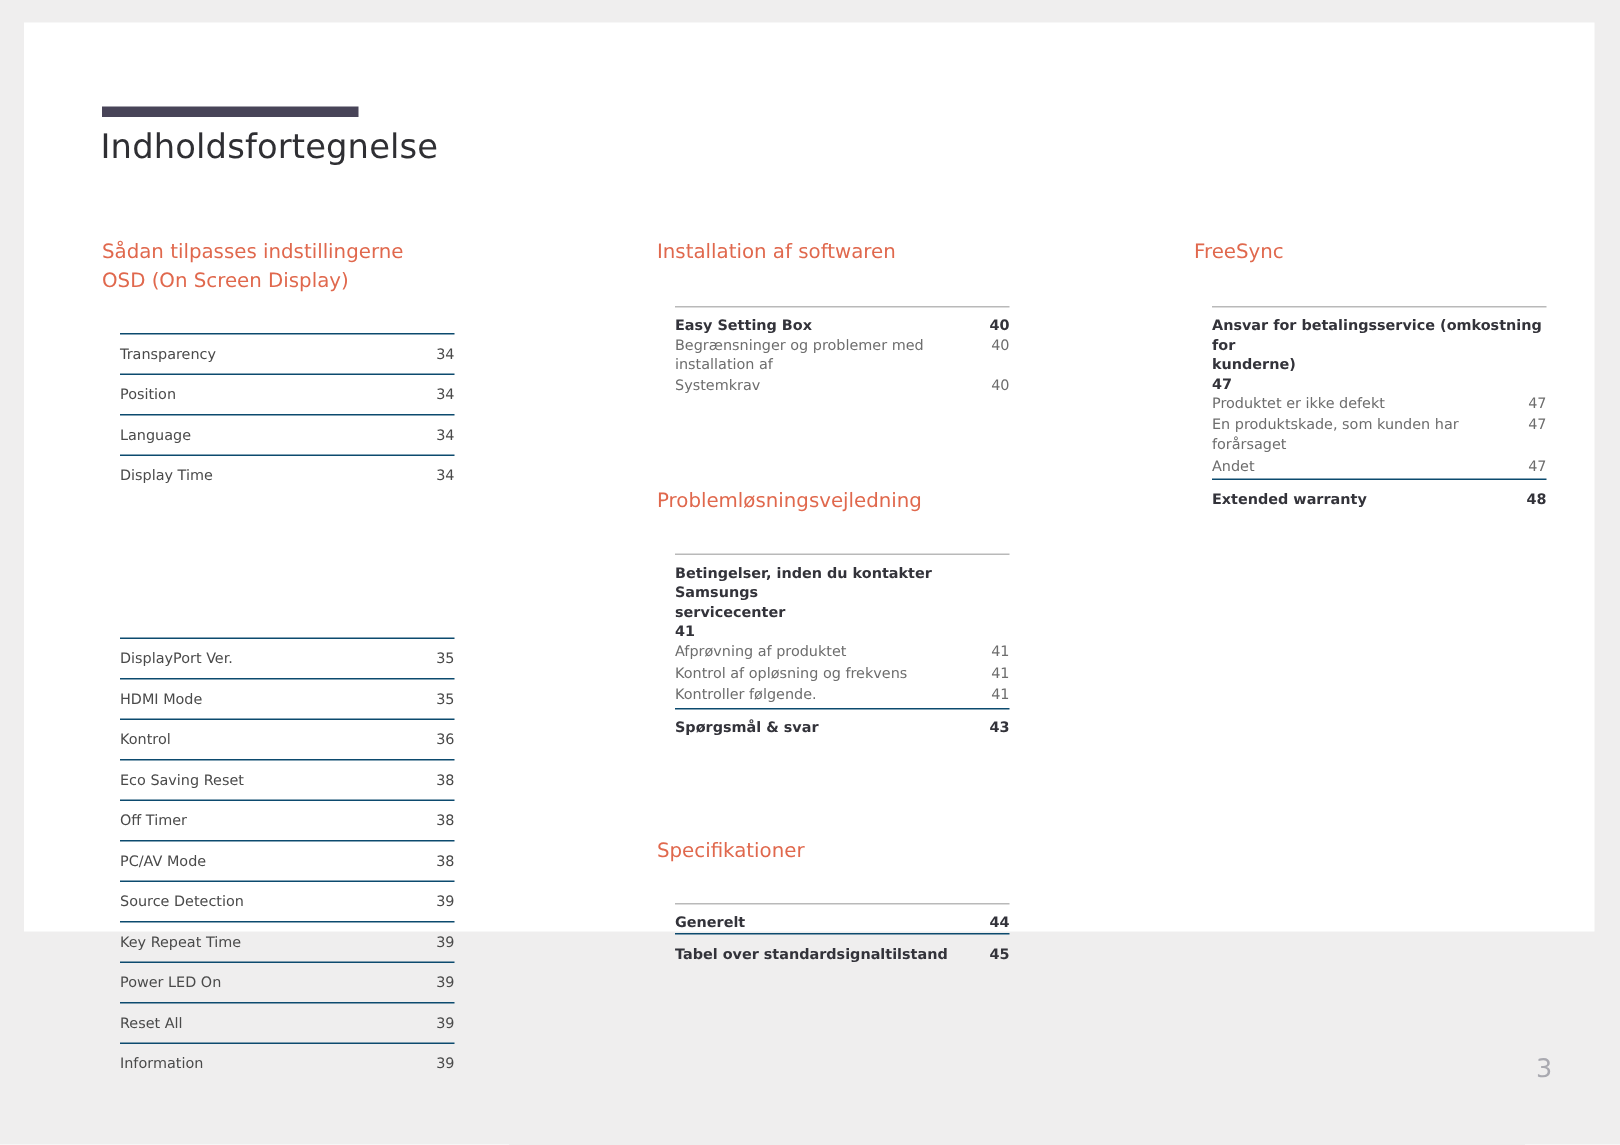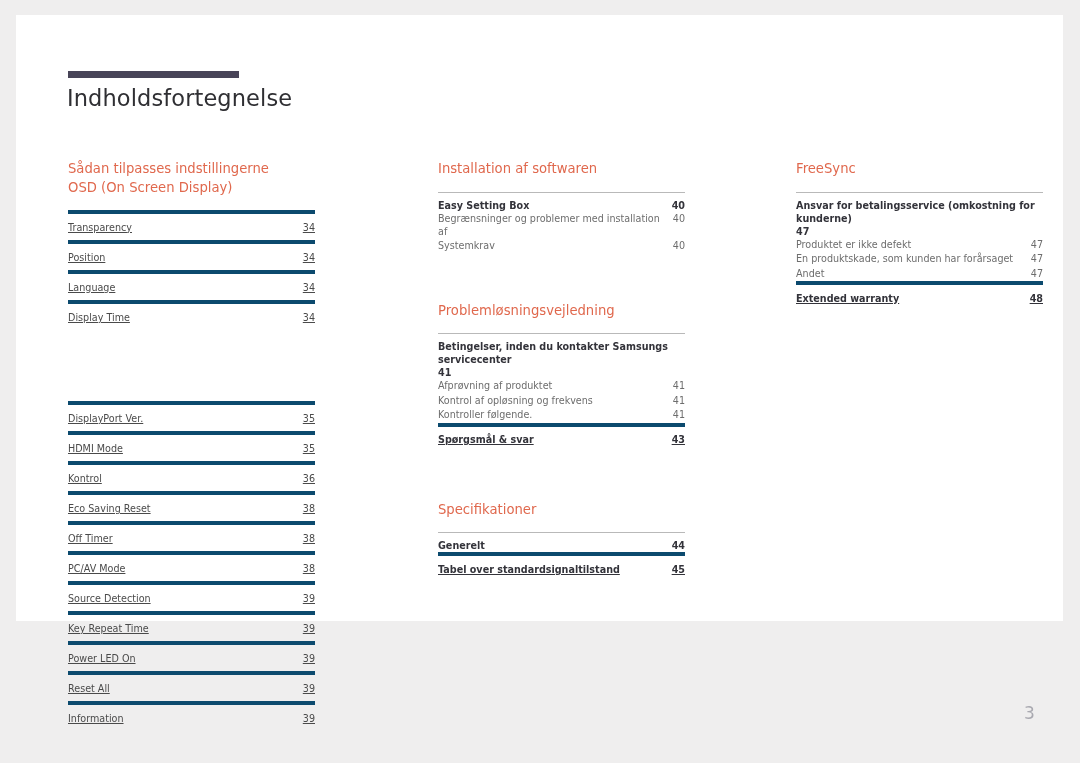--- a/index.html
+++ b/index.html
@@ -57,43 +57,42 @@
 
   .section-heading {
     color: #e0684d;
     font-size: 13.2px;
     font-weight: 400;
     line-height: 18.6px;
     white-space: pre-line;
   }
 
   
-  .entries { margin: 0; padding: 0; }
+  .entries { margin: 12px; padding: 0; }
 
   .entry {
     display: flex;
     align-items: baseline;
     justify-content: space-between;
     font-size: 9.6px;
     line-height: 13px;
     color: #4a4a4a;
   }
   .entry .label { padding-right: 8px; }
   .entry .pnum {
     flex: none;
     color: #4a4a4a;
     font-variant-numeric: tabular-nums;
   }
 
   
   .entry.ruled {
-    border-top: 4px solid #0c4a6e;
+    border-top: 1px solid #0c4a6e;
     padding: 6.5px 0 6.5px 0;
     min-height: 12px;
-    text-decoration: underline;
   }
 
   
   .entry.head {
     color: #33333a;
     font-weight: 600;
   }
   .entry.head .pnum { color: #33333a; }
 
   

